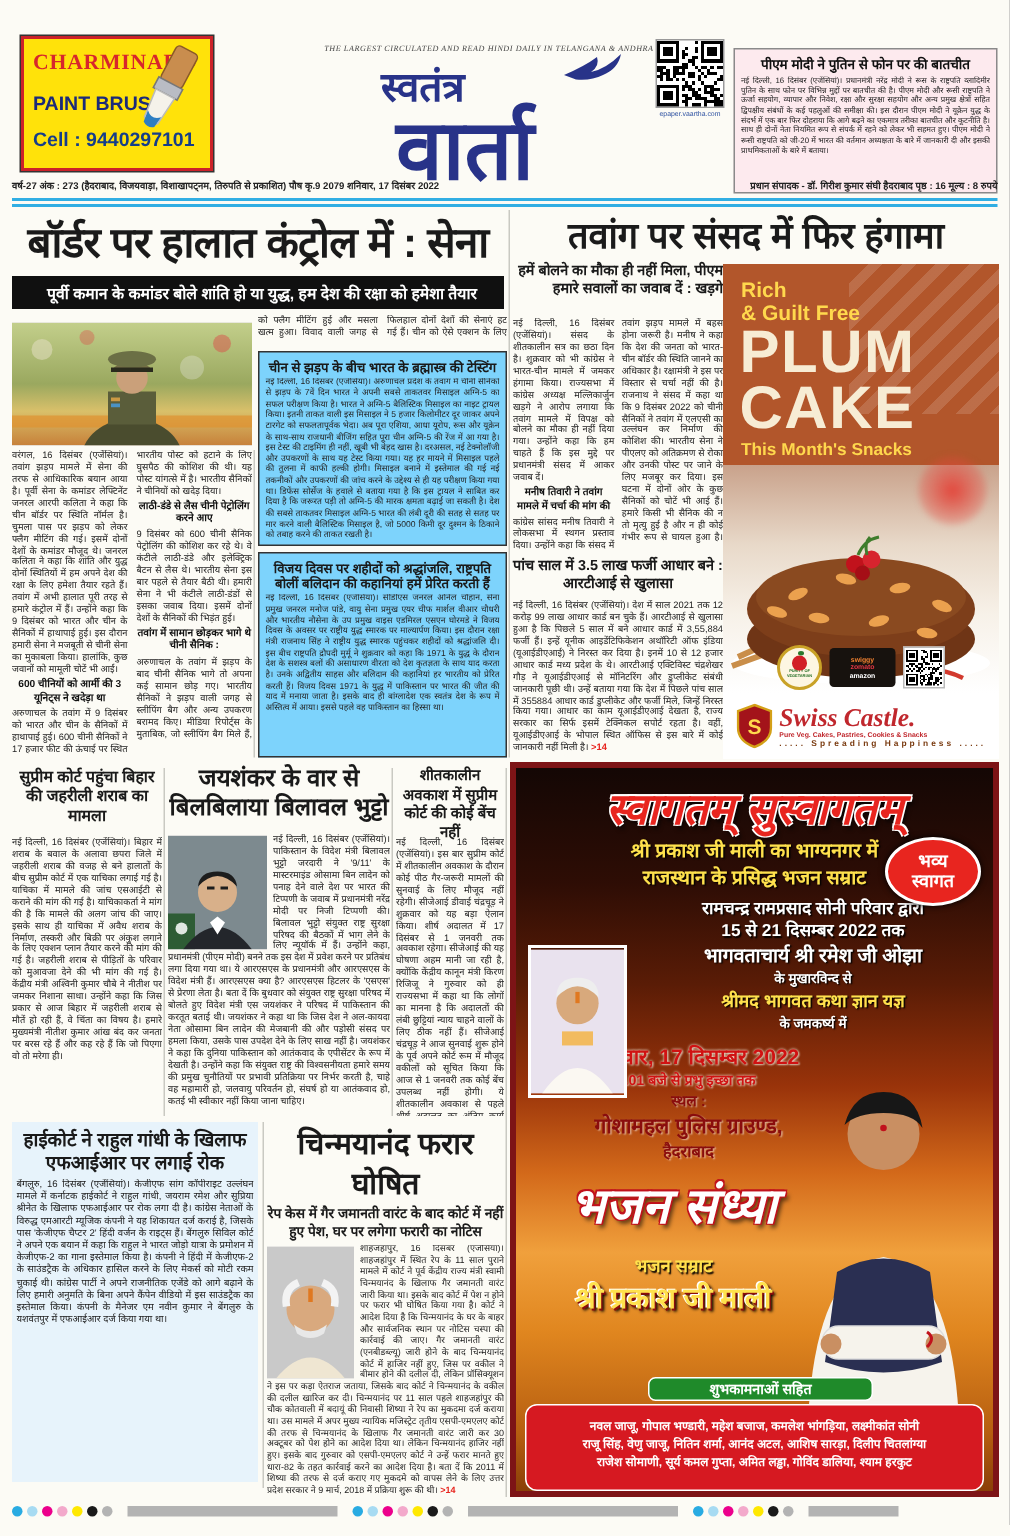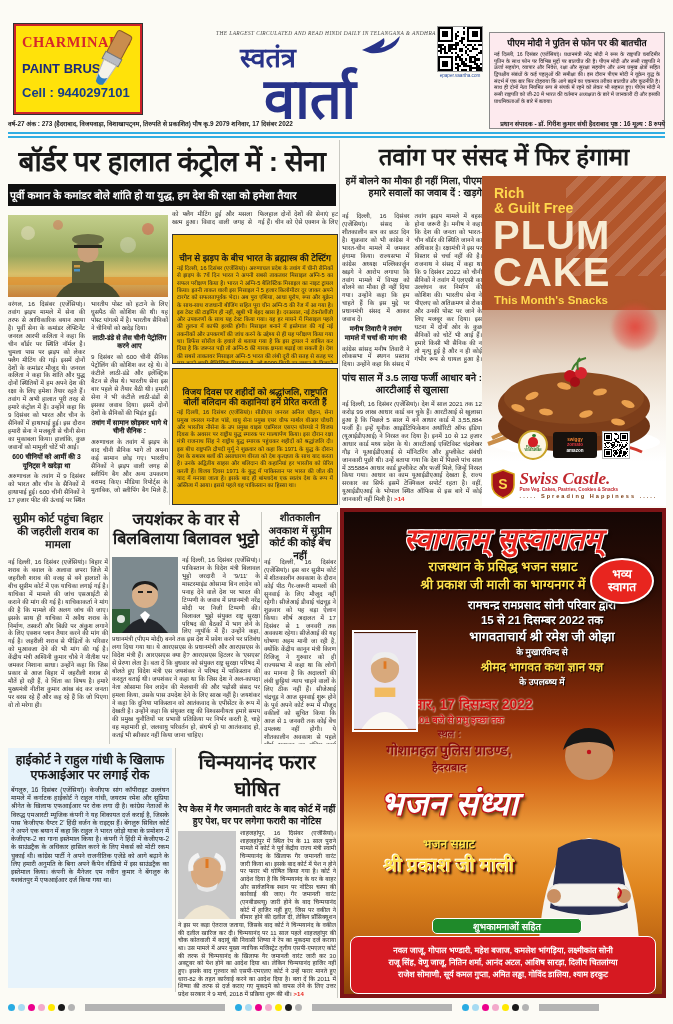--- a/index.html
+++ b/index.html
@@ -12,44 +12,44 @@
   .jump{color:#e8251f;font-weight:bold;}
   .vline{position:absolute;width:1px;background:#c9c9c2;}
   
   .charminar{left:14px;top:24px;width:128px;height:90px;background:#ffe20a;border:2px solid #cc2229;outline:1px solid #333;text-align:left;padding:8px 6px;overflow:hidden;}
   .charminar .brand{color:#d7262c;font-weight:bold;font-size:14.5px;font-family:"Liberation Serif","DejaVu Serif",serif;letter-spacing:.5px;}
   .charminar .prod{color:#1b2a7a;font-weight:bold;font-size:13px;margin-top:10px;}
   .charminar .phone{color:#153d8a;font-weight:bold;font-size:13px;margin-top:9px;}
   .brush{position:absolute;right:2px;top:2px;width:52px;height:62px;}
   .tagline{left:195px;top:30px;width:290px;text-align:center;font-size:5.4px;letter-spacing:.4px;color:#444;font-style:italic;font-family:"Liberation Serif","DejaVu Serif",serif;}
   .logoblk{left:238px;top:38px;width:200px;text-align:left;color:#283389;}
-  .logoblk .l1{font-size:27px;font-weight:bold;margin-left:2px;font-family:Liberation Mono, monospace;}
+  .logoblk .l1{font-size:27px;font-weight:bold;margin-left:16px;font-family:Liberation Mono, monospace;}
   .logoblk .l2{font-size:56px;font-weight:bold;line-height:.85;margin-left:26px;}
   .bird{position:absolute;left:118px;top:-6px;width:46px;height:26px;}
   .qrblk{left:437px;top:26px;width:46px;text-align:center;}
   .qrbox{width:46px;height:46px;border:1px solid #999;background:#fff;}
   .qrcap{font-size:4.6px;color:#2b4fa0;margin-top:1px;}
   .pmbox{left:489px;top:32px;width:176px;height:97px;background:#fdeaee;border:1px solid #8a8a8a;padding:3px 4px;}
   .pmbox h2{font-size:9px;text-align:center;margin-bottom:2px;color:#101010;}
   .pmbox .t{font-size:5.2px;}
   .issue{top:119px;left:8px;width:657px;display:flex;justify-content:space-between;font-size:6.4px;color:#222;font-weight:bold;}
   .rule{left:8px;top:132px;width:657px;height:6px;border-top:2px solid #31aee3;border-bottom:2px solid #31aee3;}
   
   .hl-left{left:8px;top:141px;width:328px;font-size:28px;font-weight:800;text-align:center;letter-spacing:-.5px;}
-  .bar-left{left:8px;top:184px;width:328px;background:#101010;color:#fff;font-size:10.5px;font-weight:bold;text-align:left;padding:4px 2px;}
+  .bar-left{left:8px;top:184px;width:328px;background:#101010;color:#fff;font-size:10.5px;font-weight:bold;text-align:right;padding:4px 18px;}
   .hl-right{left:342px;top:139px;width:324px;font-size:24px;font-weight:800;text-align:center;}
   .sub-right{left:342px;top:175px;width:140px;font-size:9.6px;font-weight:bold;text-align:right;line-height:1.25;}
   
   .photo{background:#ddd;overflow:hidden;}
   .armyphoto{left:8px;top:215px;width:160px;height:82px;}
   .floatph{float:left;margin:1px 4px 2px 0;}
   
   .armytext{left:8px;top:300px;width:160px;height:206px;column-count:2;column-gap:6px;}
   .midcont{left:172px;top:210px;width:166px;height:22px;column-count:2;column-gap:6px;}
-  .nbox{border:1px solid #333;background:#eab308;padding:18px 4px;overflow:hidden;}
+  .nbox{border:1px solid #333;background:#7dd3fc;padding:5px 4px;overflow:hidden;}
   .box1{left:172px;top:234px;width:166px;height:130px;}
   .box2{left:172px;top:368px;width:166px;height:137px;}
   .nbox h3{font-size:8.8px;text-align:center;margin-bottom:2px;line-height:1.15;}
   .nbox .t{font-size:5.7px;}
   .khadge{left:342px;top:212px;width:140px;height:157px;column-count:2;column-gap:5px;}
   .aadhaar-h{left:342px;top:372px;width:140px;font-size:9.6px;font-weight:bold;text-align:center;line-height:1.2;}
   .aadhaar-b{left:342px;top:400px;width:140px;height:105px;}
   
   .bihar-h{left:8px;top:512px;width:100px;font-size:10.6px;font-weight:bold;text-align:center;line-height:1.25;}
   .bihar-b{left:8px;top:558px;width:100px;height:186px;}
@@ -84,21 +84,21 @@
   .sc-sub{color:#c0272d;font-size:4.6px;font-weight:bold;}
   .sc-tag{color:#7a3b10;font-size:5.6px;font-weight:bold;letter-spacing:2px;margin-top:1px;}
   
   .bhajan{left:340px;top:508px;width:326px;height:490px;border:4px solid #7d1416;overflow:hidden;background:linear-gradient(180deg,#140705 0%,#2e0d05 16%,#5a1c06 30%,#99330a 44%,#d3691a 56%,#f0a03c 67%,#e0861f 78%,#b65e10 92%,#8a3f08 100%);text-align:center;color:#fff;}
   .bh-title{margin-top:6px;font-size:29px;font-weight:800;font-style:italic;color:#e8251f;text-shadow:-1px -1px 0 #fff,1px -1px 0 #fff,-1px 1px 0 #fff,1px 1px 0 #fff,2px 3px 3px rgba(0,0,0,.7);}
   .bh-y{color:#ffe14d;font-weight:800;font-size:13px;text-shadow:1px 1px 1px #000;}
   .bh-w{color:#fff;font-weight:bold;font-size:11.5px;text-shadow:1px 1px 1px #000;}
   .bh-pill{position:absolute;right:8px;top:46px;width:64px;height:46px;background:#e8251f;border:2px solid #fff;border-radius:50%;display:flex;flex-direction:column;align-items:center;justify-content:center;font-weight:800;font-size:12px;line-height:1.1;box-shadow:0 0 4px #000;}
   .bh-ind{padding-left:78px;}
   .bh-r{color:#d01212;font-weight:800;text-shadow:0 0 2px #ffe,1px 1px 1px rgba(255,255,255,.4);}
-  .bh-m{color:#8a0d0d;font-weight:800;text-shadow:1px 1px 1px rgba(255,255,255,.5);}
+  .bh-m{color:#8a0d0d;font-weight:800;text-shadow:1px 1px 1px rgba(255,255,255,.5);margin-left:10px;}
   .bh-script{font-size:33px;font-weight:800;font-style:italic;color:#fff;text-shadow:-1px -1px 0 #c1121c,1px -1px 0 #c1121c,-1px 1px 0 #c1121c,1px 1px 0 #c1121c,2px 3px 3px rgba(0,0,0,.6);}
   .leftcol{width:210px;}
   .bh-green{position:absolute;left:88px;top:406px;width:150px;height:16px;background:#1f8a2a;border:1px solid #fff;border-radius:5px;color:#fff;font-weight:bold;font-size:9.5px;line-height:15px;z-index:3;}
   .bh-names{position:absolute;left:6px;top:424px;width:306px;height:58px;background:#d61921;border-radius:8px;border:1px solid #fff;color:#fff;font-weight:bold;font-size:8px;line-height:1.5;padding-top:8px;z-index:2;}
   .ojha{position:absolute;left:8px;top:118px;width:66px;height:102px;border:2px solid #fff;}
   .mali{position:absolute;right:2px;top:204px;width:142px;height:250px;z-index:1;}
   
   .regstrip{left:8px;top:1003px;width:657px;height:9px;display:flex;align-items:center;gap:10px;}
   .regdots{display:flex;gap:3px;}
   .regdots span{width:7px;height:7px;border-radius:50%;display:inline-block;}
@@ -581,32 +581,32 @@
           <rect x="27.5" y="28" width="3" height="9" fill="#e07820"></rect>
         </svg>
       </span>
       <span>शाहजहांपुर, 16 दिसंबर (एजेंसियां)। शाहजहांपुर में स्थित रेप के 11 साल पुराने मामले में कोर्ट ने पूर्व केंद्रीय राज्य मंत्री स्वामी चिन्मयानंद के खिलाफ गैर जमानती वारंट जारी किया था। इसके बाद कोर्ट में पेश न होने पर फरार भी घोषित किया गया है। कोर्ट ने आदेश दिया है कि चिन्मयानंद के घर के बाहर और सार्वजनिक स्थान पर नोटिस चस्पा की कार्रवाई की जाए। गैर जमानती वारंट (एनबीडब्ल्यू) जारी होने के बाद चिन्मयानंद कोर्ट में हाजिर नहीं हुए, जिस पर वकील ने बीमार होने की दलील दी, लेकिन प्रॉसिक्यूशन ने इस पर कड़ा ऐतराज जताया, जिसके बाद कोर्ट ने चिन्मयानंद के वकील की दलील खारिज कर दी। चिन्मयानंद पर 11 साल पहले शाहजहांपुर की चौक कोतवाली में बदायूं की निवासी शिष्या ने रेप का मुकदमा दर्ज कराया था। उस मामले में अपर मुख्य न्यायिक मजिस्ट्रेट तृतीय एसपी-एमएलए कोर्ट की तरफ से चिन्मयानंद के खिलाफ गैर जमानती वारंट जारी कर 30 अक्टूबर को पेश होने का आदेश दिया था। लेकिन चिन्मयानंद हाजिर नहीं हुए। इसके बाद गुरुवार को एसपी-एमएलए कोर्ट ने उन्हें फरार मानते हुए धारा-82 के तहत कार्रवाई करने का आदेश दिया है। बता दें कि 2011 में शिष्या की तरफ से दर्ज कराए गए मुकदमे को वापस लेने के लिए उत्तर प्रदेश सरकार ने 9 मार्च, 2018 में प्रक्रिया शुरू की थी।</span>
       <span class="jump">&gt;14</span>
     </div>
   </div>
 
   <div class="abs bhajan">
     <div class="bh-title">स्वागतम् सुस्वागतम्</div>
+    <div class="bh-y">श्री प्रकाश जी माली का भाग्यनगर में</div>
     <div class="bh-y">राजस्थान के प्रसिद्ध भजन सम्राट</div>
-    <div class="bh-y">श्री प्रकाश जी माली का भाग्यनगर में</div>
     <div class="bh-pill">
       <span>भव्य</span>
       <span>स्वागत</span>
     </div>
     <div class="bh-w bh-ind" style="margin-top:4px">रामचन्द्र रामप्रसाद सोनी परिवार द्वारा</div>
     <div class="bh-w bh-ind">15 से 21 दिसम्बर 2022 तक</div>
     <div class="bh-w bh-ind" style="font-size:13px">भागवताचार्य श्री रमेश जी ओझा</div>
     <div class="bh-w bh-ind" style="font-size:9px">के मुखारविन्द से</div>
     <div class="bh-y bh-ind" style="font-size:12px">श्रीमद भागवत कथा ज्ञान यज्ञ</div>
-    <div class="bh-w bh-ind" style="font-size:9px">के उपलब्ष्य में</div>
+    <div class="bh-w bh-ind" style="font-size:9px">के जमकर्ष्य में</div>
     <div class="ojha">
       <svg viewBox="0 0 66 102" width="62" height="98">
         <rect width="66" height="102" fill="#e9e2ee"></rect>
         <path d="M8 102 Q33 66 58 102 Z" fill="#fbf8f2"></path>
         <circle cx="33" cy="38" r="15" fill="#d8a97c"></circle>
         <path d="M18 34 q15 -16 30 0 q0 -14 -15 -14 q-15 0 -15 14z" fill="#eee"></path>
         <rect x="31.5" y="30" width="3" height="8" fill="#e07820"></rect>
         <path d="M22 58 h22 v10 h-22 z" fill="#f4b13c" opacity=".8"></path>
       </svg>
     </div>

